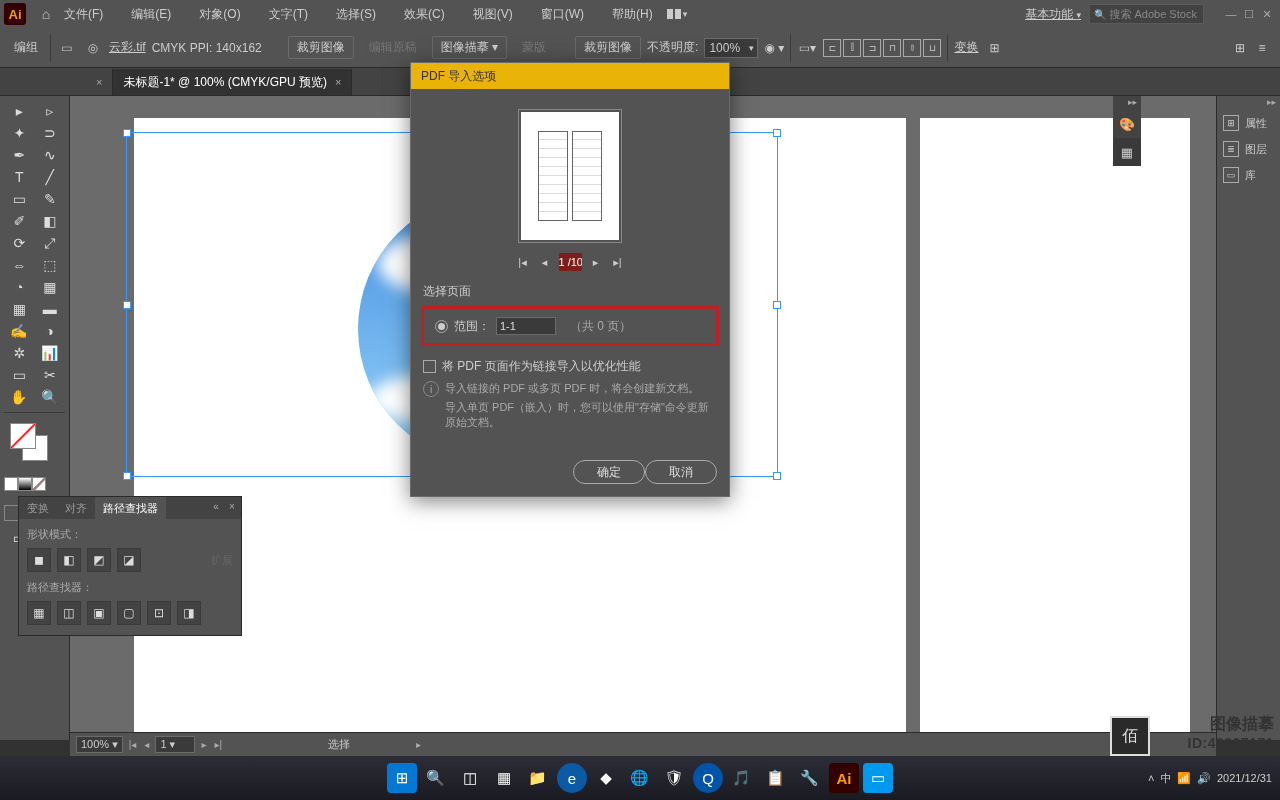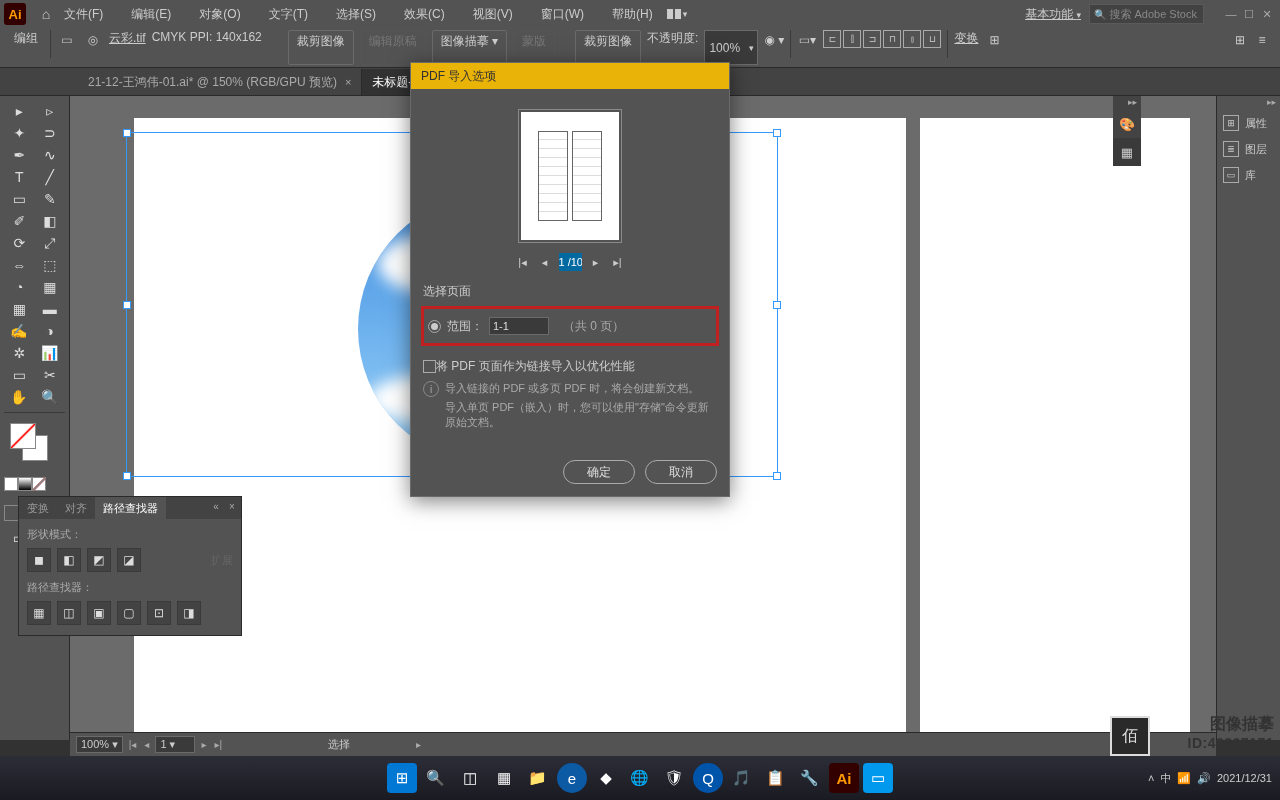--- a/index.html
+++ b/index.html
@@ -11,21 +11,21 @@
 .menubar { display: flex; margin-left: 4px; gap: 28px; }
 .menubar span { color: #ccc; font-size: 12px; }
 .title-right { margin-left: auto; display: flex; align-items: center; gap: 8px; }
 .workspace-label { color: #ccc; font-size: 12px; text-decoration: underline; }
 .chevron { font-size: 9px; color: #ccc; }
 .search-box { background: #424242; border: 1px solid #5a5a5a; width: 115px; height: 20px; display: flex; align-items: center; padding: 0 4px; font-size: 11px; color: #888; }
 .search-box::before { content: "🔍"; font-size: 10px; margin-right: 3px; }
 .win-controls { display: flex; margin-left: 10px; }
 .win-controls div { width: 18px; height: 18px; display: flex; align-items: center; justify-content: center; color: #aaa; font-size: 11px; }
 
-.controlbar { height: 40px; background: #535353; border-bottom: 1px solid #2a2a2a; display: flex; padding: 2px 8px; gap: 6px; }
+.controlbar { height: 40px; background: #535353; border-bottom: 1px solid #2a2a2a; display: flex; align-items: center; padding: 2px 8px; gap: 6px; }
 .cb-label { color: #ccc; font-size: 12px; padding: 0 6px; }
 .cb-divider { width: 1px; height: 28px; background: #3a3a3a; }
 .cb-icon { width: 20px; height: 20px; display: flex; align-items: center; justify-content: center; color: #ccc; font-size: 12px; }
 .cb-text { color: #ccc; font-size: 12px; }
 .cb-button { border: 1px solid #6a6a6a; padding: 2px 8px; color: #ccc; font-size: 12px; border-radius: 2px; }
 .cb-button.dim { color: #777; border-color: #555; }
 .cb-field { background: #3a3a3a; border: 1px solid #6a6a6a; padding: 2px 4px; color: #ccc; font-size: 12px; width: 54px; display: flex; align-items: center; justify-content: space-between; }
 .cb-group { display: flex; gap: 2px; }
 .cb-sq { width: 18px; height: 18px; border: 1px solid #aaa; display: flex; align-items: center; justify-content: center; font-size: 9px; color: #ccc; }
 .cb-far-right { margin-left: auto; display: flex; gap: 2px; }
@@ -79,33 +79,33 @@
 .dialog { position: absolute; left: 410px; top: 62px; width: 320px; background: #535353; box-shadow: 0 4px 20px rgba(0,0,0,0.5); border: 1px solid #6a6a6a; }
 .dlg-title { height: 26px; background: #eab308; color: #333; display: flex; align-items: center; padding: 0 10px; font-size: 12px; }
 .dlg-body { padding: 12px; }
 .thumb-area { display: flex; justify-content: center; margin: 8px 0; }
 .thumb-border { border: 1px solid #888; padding: 2px; }
 .thumb-page { width: 98px; height: 128px; background: #fff; display: flex; align-items: center; justify-content: center; }
 .thumb-drawing { width: 80px; height: 110px; display: flex; gap: 4px; justify-content: center; align-items: center; }
 .thumb-col { width: 30px; height: 90px; border: 1px solid #666; background: repeating-linear-gradient(0deg,#fff,#fff 8px,#ddd 8px,#ddd 9px); }
 .pager { display: flex; justify-content: center; align-items: center; gap: 6px; margin-top: 10px; }
 .pager-btn { width: 16px; height: 16px; color: #ccc; font-size: 11px; display: flex; align-items: center; justify-content: center; }
-.pager-input { width: 23px; height: 18px; background: #0369a1; color: #fff; border: none; text-align: left; font-size: 11px; }
+.pager-input { width: 23px; height: 18px; background: #7f1d1d; color: #fff; border: none; text-align: left; font-size: 11px; }
 .section-label { color: #ccc; font-size: 12px; margin: 12px 0 6px 0; }
-.highlight-box { border: 3px solid #c02020; padding: 6px 4px; margin: 0 -2px; }
+.highlight-box { border: 3px solid #c02020; padding: 6px 11px; margin: 0 -2px; }
 .radio-row { display: flex; align-items: center; gap: 6px; margin: 2px 0; font-size: 12px; }
 .radio { width: 13px; height: 13px; border-radius: 50%; border: 1px solid #aaa; display: inline-flex; align-items: center; justify-content: center; }
 .radio.checked::after { content: ""; width: 7px; height: 7px; border-radius: 50%; background: #ccc; }
 .range-input { width: 60px; height: 18px; background: #3a3a3a; border: 1px solid #6a6a6a; color: #ddd; font-size: 11px; padding: 0 3px; }
 .total-pages { color: #aaa; font-size: 12px; margin-left: 8px; }
-.check-row { display: flex; align-items: flex-start; gap: 0; margin: 12px 0 6px 0; font-size: 12px; }
+.check-row { display: flex; align-items: flex-start; gap: 6px; margin: 12px 0 6px 0; font-size: 12px; }
 .checkbox { width: 13px; height: 13px; border: 1px solid #aaa; flex-shrink: 0; margin-top: 2px; }
 .info-row { display: flex; gap: 6px; align-items: flex-start; margin: 6px 0; font-size: 11px; color: #aaa; }
 .info-icon { width: 16px; height: 16px; border-radius: 50%; border: 1px solid #888; display: flex; align-items: center; justify-content: center; font-size: 10px; flex-shrink: 0; }
-.dlg-buttons { display: flex; justify-content: flex-end; gap: 10px; padding: 12px; }
+.dlg-buttons { display: flex; justify-content: flex-end; padding: 12px; }
 .dlg-btn { width: 72px; height: 24px; border: 1px solid #aaa; border-radius: 12px; background: transparent; color: #ddd; font-size: 12px; display: flex; align-items: center; justify-content: center; }
 
 .statusbar { position: absolute; left: 70px; bottom: 44px; right: 64px; height: 24px; background: #535353; border-top: 1px solid #2a2a2a; display: flex; align-items: center; padding: 0 6px; gap: 4px; font-size: 11px; }
 .sb-field { background: #3a3a3a; border: 1px solid #6a6a6a; padding: 1px 4px; color: #ccc; }
 .sb-btn { color: #aaa; font-size: 10px; padding: 0 2px; }
 
 .taskbar { position: absolute; bottom: 0; left: 0; right: 0; height: 44px; background: linear-gradient(180deg,#2d2d38,#1a1a22); display: flex; align-items: center; justify-content: center; gap: 4px; }
 .task-icon { width: 30px; height: 30px; border-radius: 4px; display: flex; align-items: center; justify-content: center; font-size: 15px; color: #fff; }
 .tb-right { position: absolute; right: 8px; display: flex; align-items: center; gap: 6px; color: #ccc; font-size: 11px; }
 
@@ -181,21 +181,20 @@
   <span class="cb-text" style="text-decoration:underline">变换</span>
   <div class="cb-icon">⊞</div>
   <div class="cb-far-right">
     <div class="cb-icon">⊞</div>
     <div class="cb-icon">≡</div>
   </div>
 </div>
 
 <div class="tabs">
   <div class="tab">
-      <span>21-12-王鸿伟-01.ai* @ 150% (RGB/GPU 预览)</span>
       <span class="tab-close">×</span>
     </div>
   <div class="tab active">
       <span>未标题-1* @ 100% (CMYK/GPU 预览)</span>
       <span class="tab-close">×</span>
     </div>
 </div>
 
 <div class="main">
 

